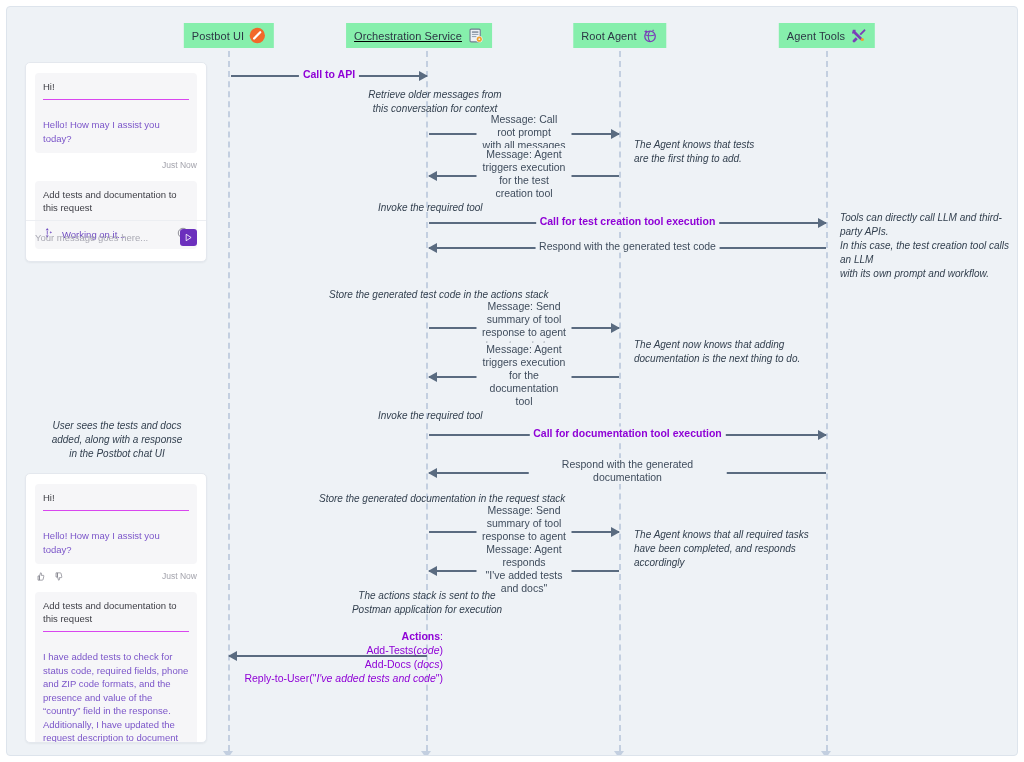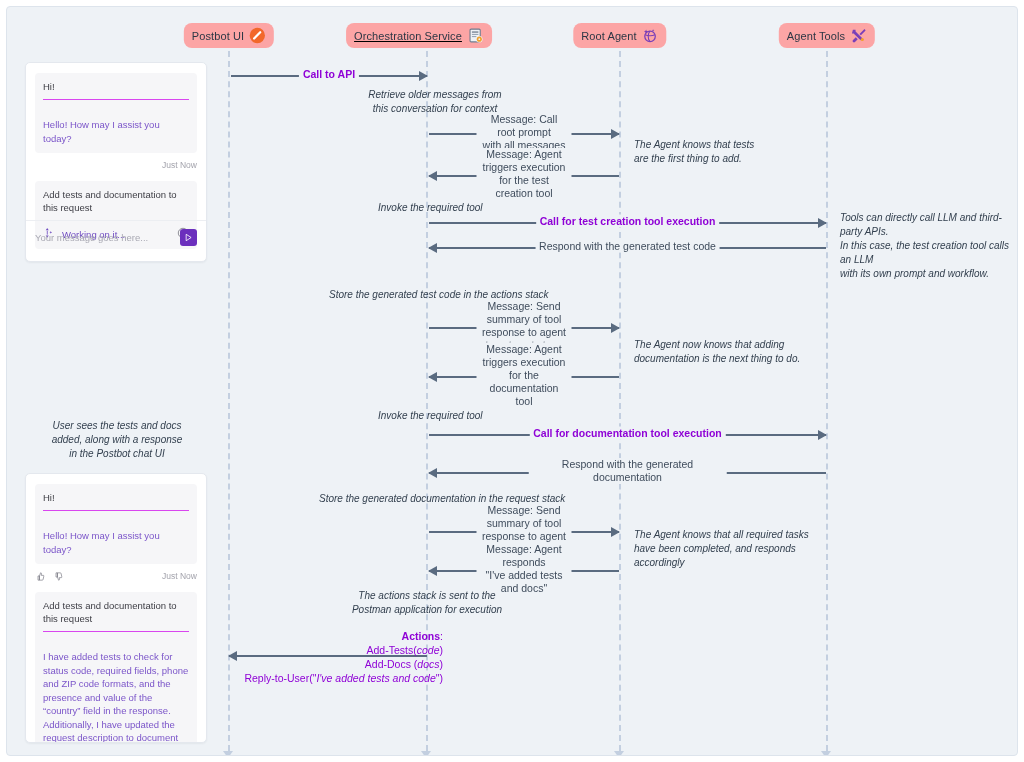--- a/index.html
+++ b/index.html
@@ -42,22 +42,22 @@
     border-left: 5px solid transparent;
     border-right: 5px solid transparent;
     border-top: 7px solid #c3cfe0;
   }
 
   
   .participant {
     position: absolute;
     top: 16px;
     transform: translateX(-50%);
-    background: #fca5a5;
-    border-radius: 8px;
+    background: #86efac;
+    border-radius: 0;
     height: 25px;
     display: flex;
     align-items: center;
     gap: 5px;
     padding: 0 8px;
     box-sizing: border-box;
     white-space: nowrap;
   }
   .participant .p-label {
     font-size: 11px;

